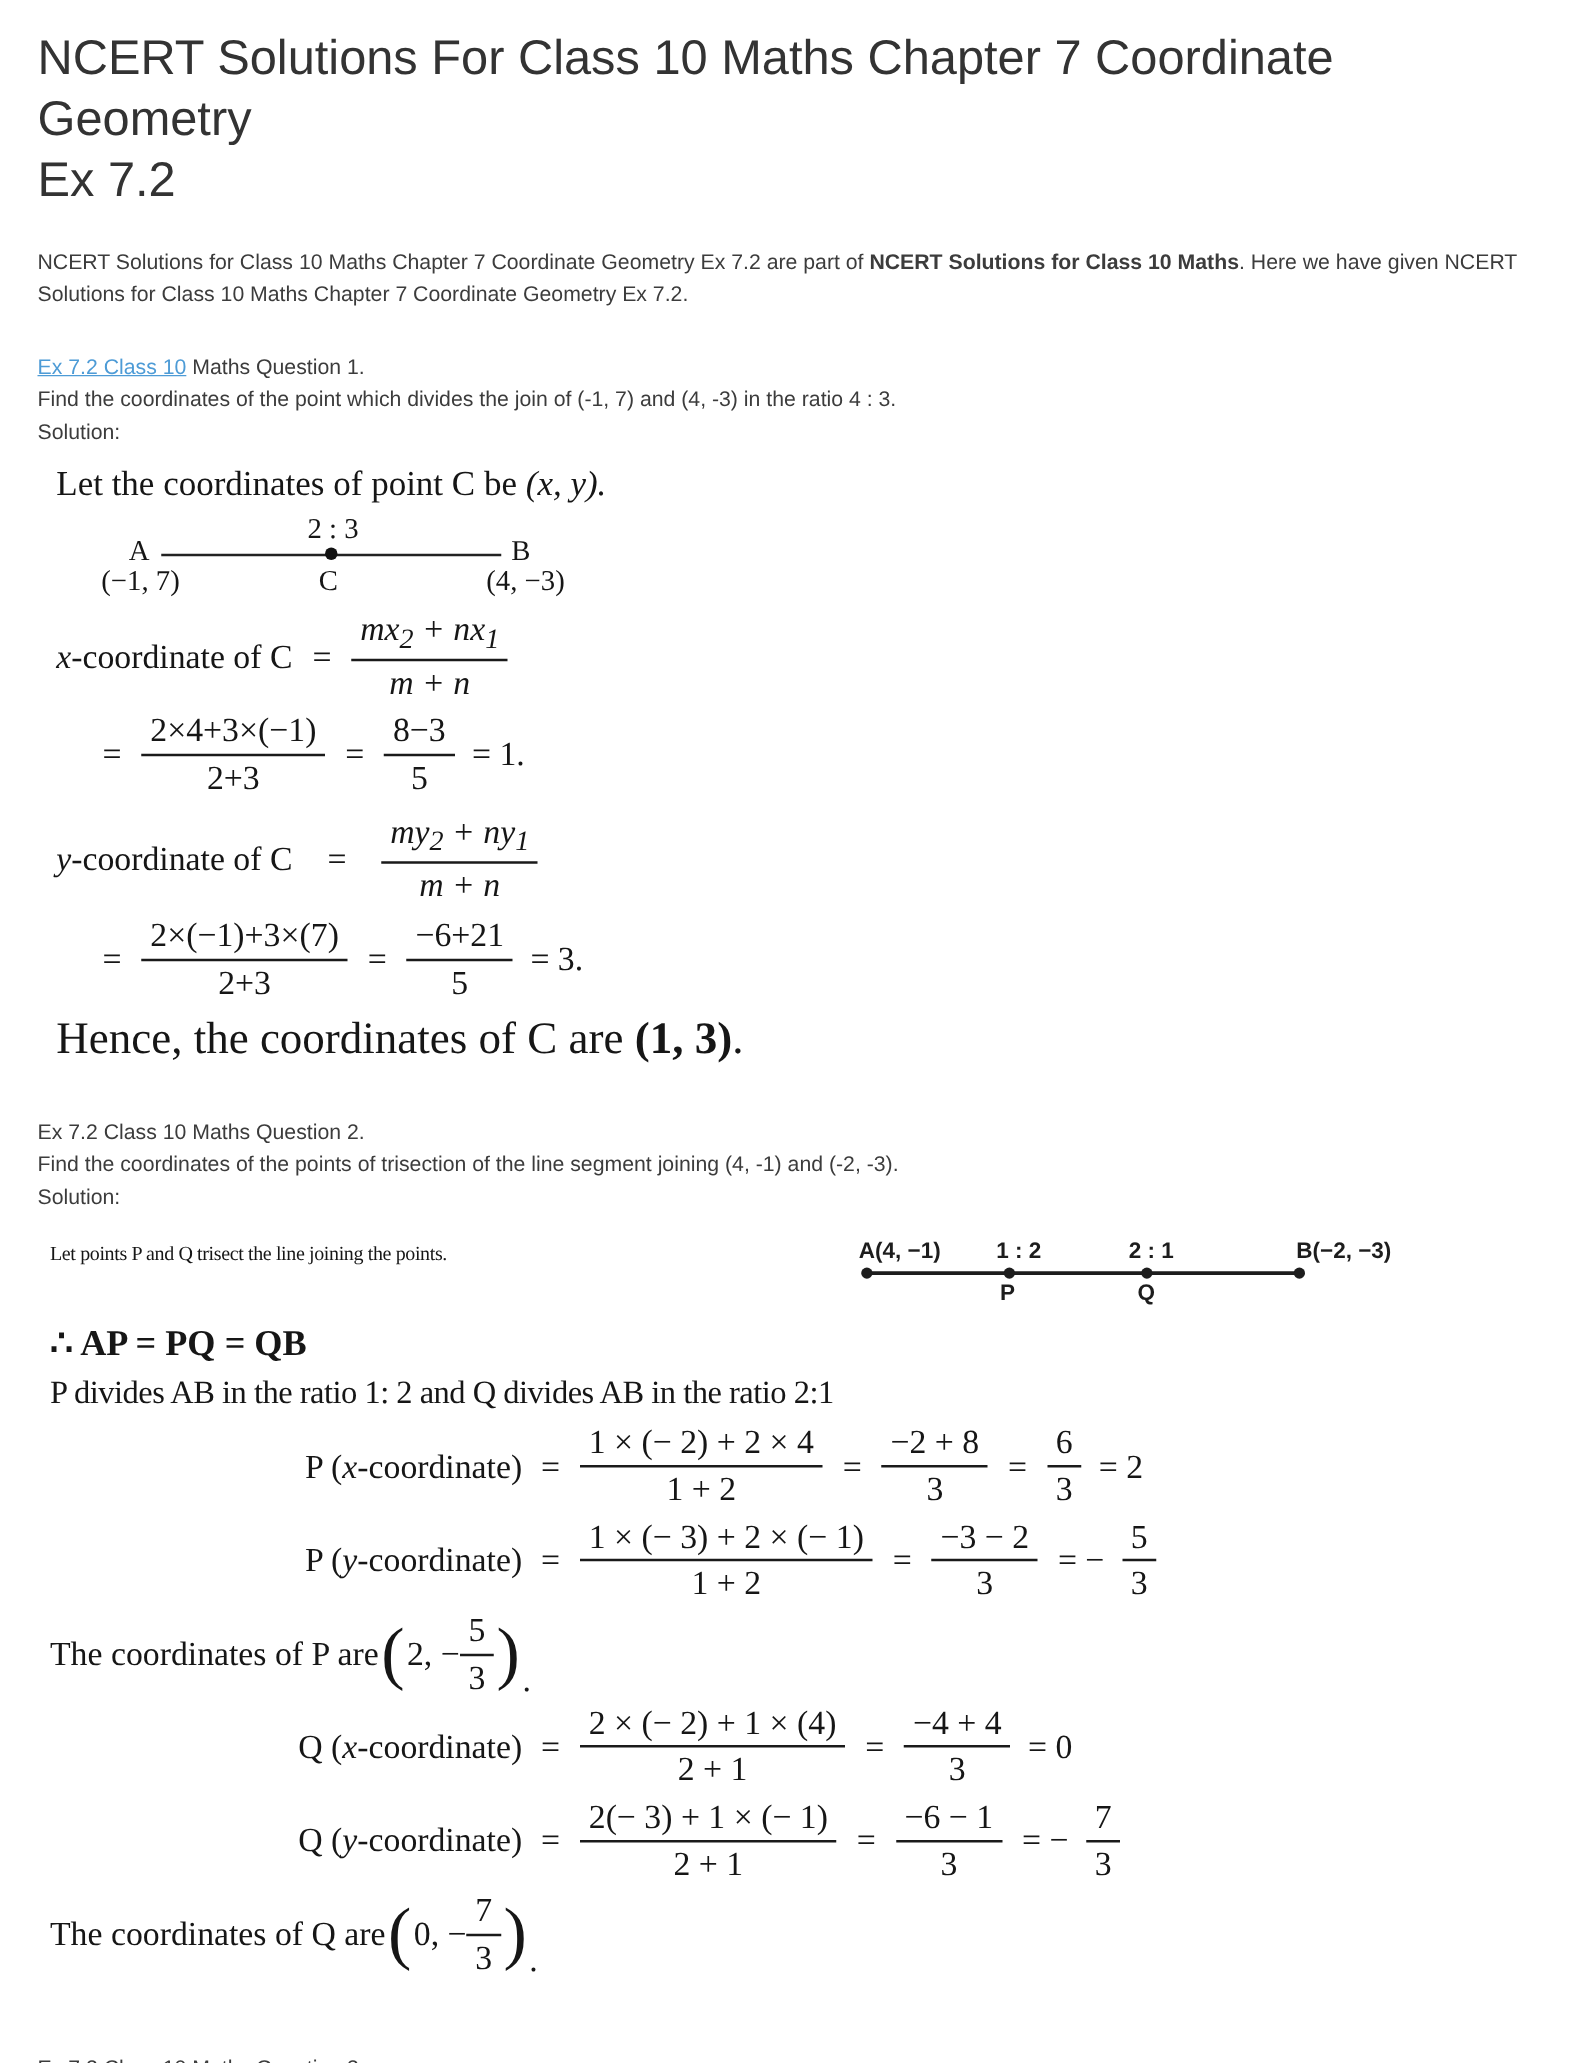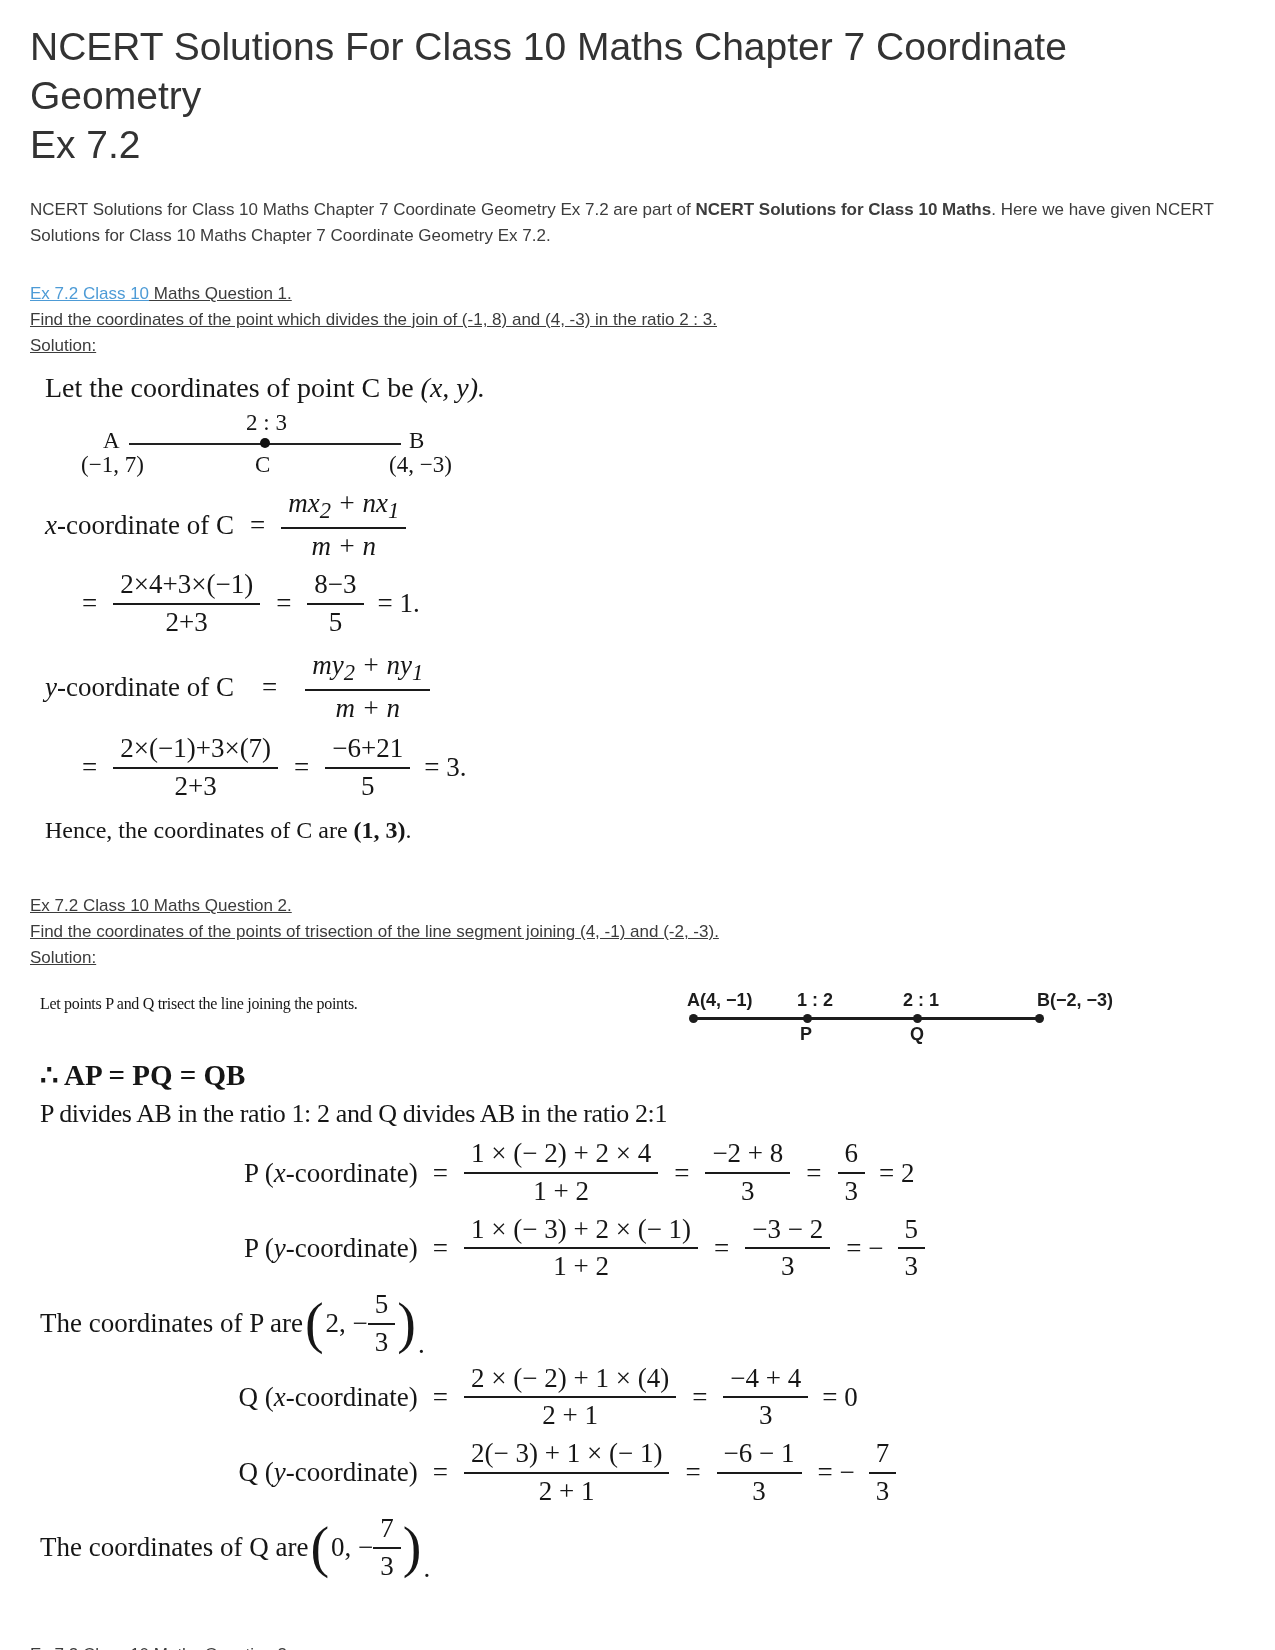--- a/index.html
+++ b/index.html
@@ -24,21 +24,21 @@
   .intro{
     margin-top:28px;
     font-size:17px;
     line-height:26px;
     color:#3c3c3c;
     max-width:1210px;
   }
   .intro .semibold{font-weight:600;}
 
   
-  .qblock{font-size:17px;line-height:26px;color:#3c3c3c;text-decoration:underline;}
+  .qblock{font-size:17px;line-height:26px;color:#3c3c3c;}
   .qblock.q1{margin-top:32px;}
   .qblock.q2{margin-top:46px;}
   .qblock.q3{margin-top:60px;max-width:1215px;}
   a.qlink{color:#4d9bd6;text-decoration:underline;cursor:pointer;}
   .qline{display:block;}
 
   
   .scan{
     font-family:"Liberation Serif","DejaVu Serif",serif;
     color:#161616;
@@ -68,21 +68,21 @@
   .diagram1 .d-line{position:absolute;left:84px;top:32px;width:272px;height:2px;background:#222;}
   .diagram1 .d-dot{position:absolute;left:215px;top:27px;width:10px;height:10px;border-radius:50%;background:#111;}
   .diagram1 .d-acoord{position:absolute;left:36px;top:42px;}
   .diagram1 .d-c{position:absolute;left:210px;top:42px;}
   .diagram1 .d-bcoord{position:absolute;left:344px;top:42px;}
 
   .row-fx{margin-top:8px;}
   .row-fx2{margin-top:8px;}
   .row-fy{margin-top:14px;gap:26px;}
   .row-fy2{margin-top:10px;}
-  .conclusion{margin-top:12px;font-size:24px;line-height:34px;}
+  .conclusion{margin-top:12px;font-size:36px;line-height:34px;}
 
   
   .introrow2{position:relative;height:64px;}
   .scan2-intro{
     font-size:16px;letter-spacing:-0.3px;white-space:nowrap;
     position:absolute;left:0;top:10px;
   }
   .diagram2{
     position:absolute;left:605px;top:0;width:500px;height:64px;
     font-family:"Liberation Sans","DejaVu Sans",sans-serif;
@@ -122,21 +122,21 @@
 
   <h1 class="page-title">
     <span>NCERT Solutions For Class 10 Maths Chapter 7 Coordinate Geometry</span>
     <span>Ex 7.2</span>
   </h1>
 
   <p class="intro"><span>NCERT Solutions for Class 10 Maths Chapter 7 Coordinate Geometry Ex 7.2 are part of </span><span class="semibold">NCERT Solutions for Class 10 Maths</span><span>. Here we have given NCERT Solutions for Class 10 Maths Chapter 7 Coordinate Geometry Ex 7.2.</span></p>
 
   <div class="qblock q1">
     <span class="qline"><a class="qlink">Ex 7.2 Class 10</a><span> Maths Question 1.</span></span>
-    <span class="qline">Find the coordinates of the point which divides the join of (-1, 8) and (4, -3) in the ratio 2 : 3.</span>
+    <span class="qline">Find the coordinates of the point which divides the join of (-1, 7) and (4, -3) in the ratio 4 : 3.</span>
     <span class="qline">Solution:</span>
   </div>
 
   <div class="scan scan1">
 
     <div class="scan1-intro"><span>Let the coordinates of point C be </span><span class="it">(x, y).</span></div>
 
     <div class="diagram1">
       <span class="d-ratio">2 : 3</span>
       <span class="d-a">A</span>

